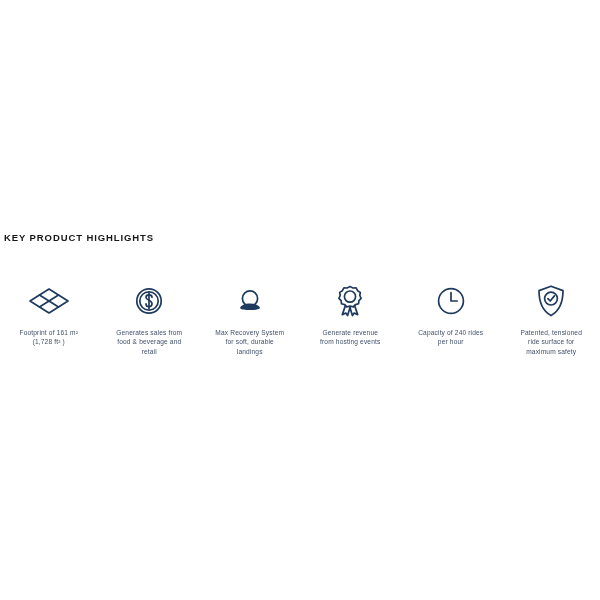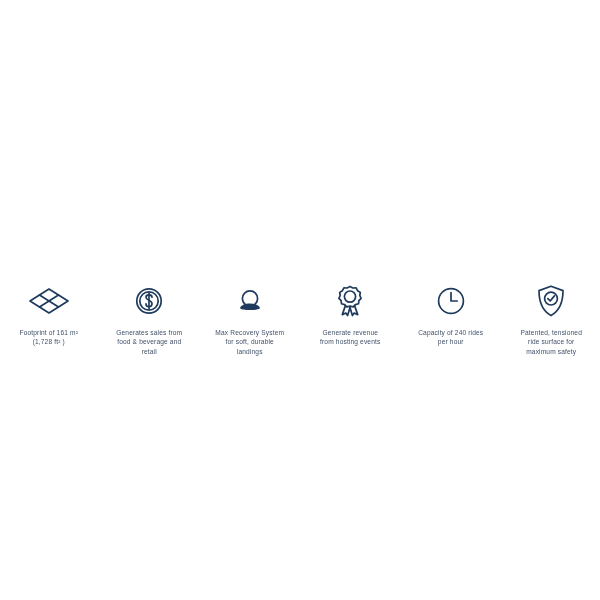--- a/index.html
+++ b/index.html
@@ -83,20 +83,21 @@
   .icon-fill {
     fill: #1e3a5c;
     stroke: none;
   }
 </style>
 </head>
 <body>
 
 <div class="page">
 
+  <div class="section-heading">KEY PRODUCT HIGHLIGHTS</div>
 
   <div class="highlights-row">
 
     <div class="highlight-item">
       <span class="highlight-icon">
         <svg width="44" height="30" viewBox="0 0 44 30">
           <g class="icon-stroke">
             <path d="M22 3 L41 15 L22 27 L3 15 Z"></path>
             <path d="M12.5 9 L31.5 21"></path>
             <path d="M31.5 9 L12.5 21"></path>

